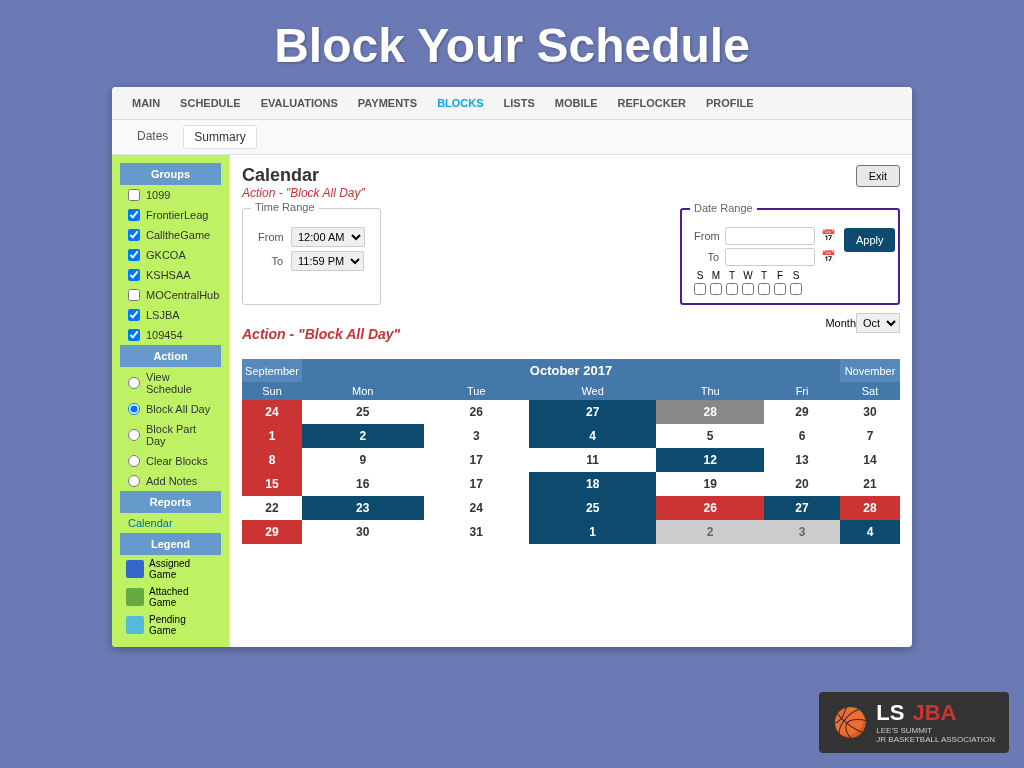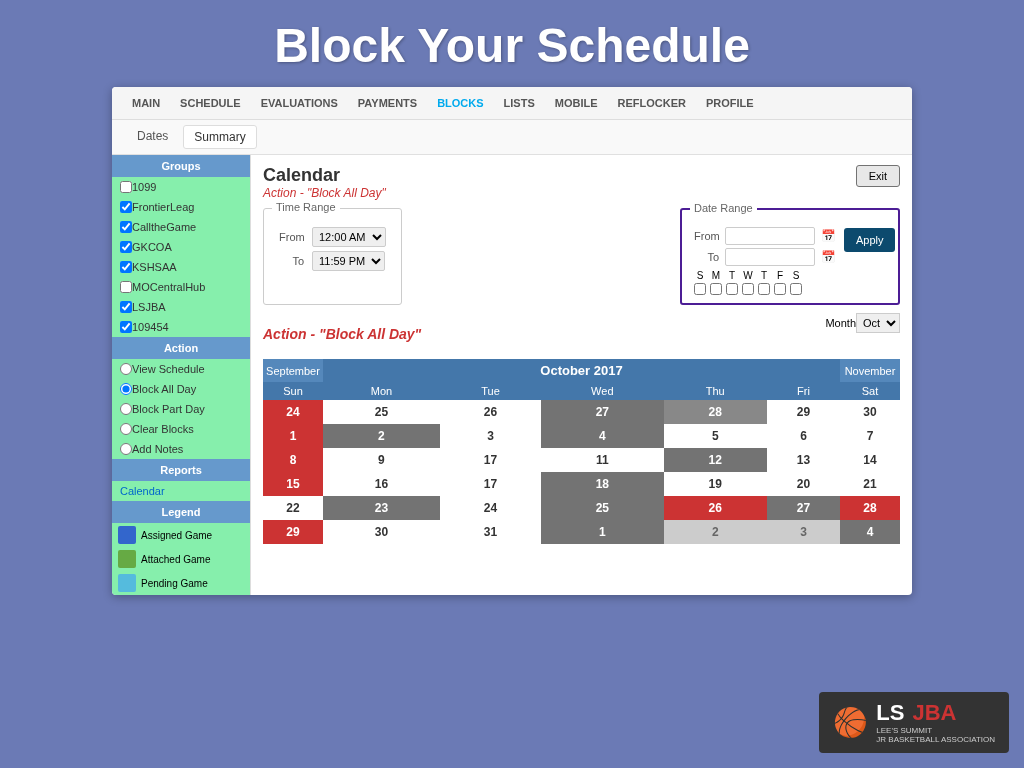--- a/index.html
+++ b/index.html
@@ -67,41 +67,41 @@
       background: white;
       border: 1px solid #ddd;
       color: #333;
     }
     
     .main-layout {
       display: flex;
     }
     
     .sidebar {
-      width: 139px;
-      background: #86efac;
+      width: 118px;
+      background: #bef264;
       border-right: 1px solid #ddd;
-      padding: 0;
+      padding: 8px;
       flex-shrink: 0;
     }
     .sidebar-section-title {
       background: #6699cc;
       color: white;
       font-size: 11px;
       font-weight: bold;
       padding: 5px 8px;
       text-align: center;
     }
     .sidebar-item {
       padding: 4px 8px;
       font-size: 11px;
       color: #333;
       display: flex;
       align-items: center;
-      gap: 0;
+      gap: 6px;
     }
     .sidebar-item input[type=checkbox] {
       width: 12px;
       height: 12px;
     }
     .sidebar-item input[type=radio] {
       width: 12px;
       height: 12px;
     }
     .action-section {
@@ -318,21 +318,21 @@
     }
     .calendar-table .day-header {
       background: #4477aa;
       color: white;
       font-size: 11px;
       font-weight: normal;
       padding: 3px 0;
     }
     
     .cell-red { background: #cc3333; color: white; }
-    .cell-blue { background: #737373; color: white; }
+    .cell-blue { background: #0c4a6e; color: white; }
     .cell-gray { background: #888888; color: white; }
     .cell-white { background: white; color: #333; }
     .cell-light-gray { background: #cccccc; color: #666; font-weight: normal; }
     
     
     .logo-area {
       position: absolute;
       bottom: 15px;
       right: 15px;
       background: #333;

